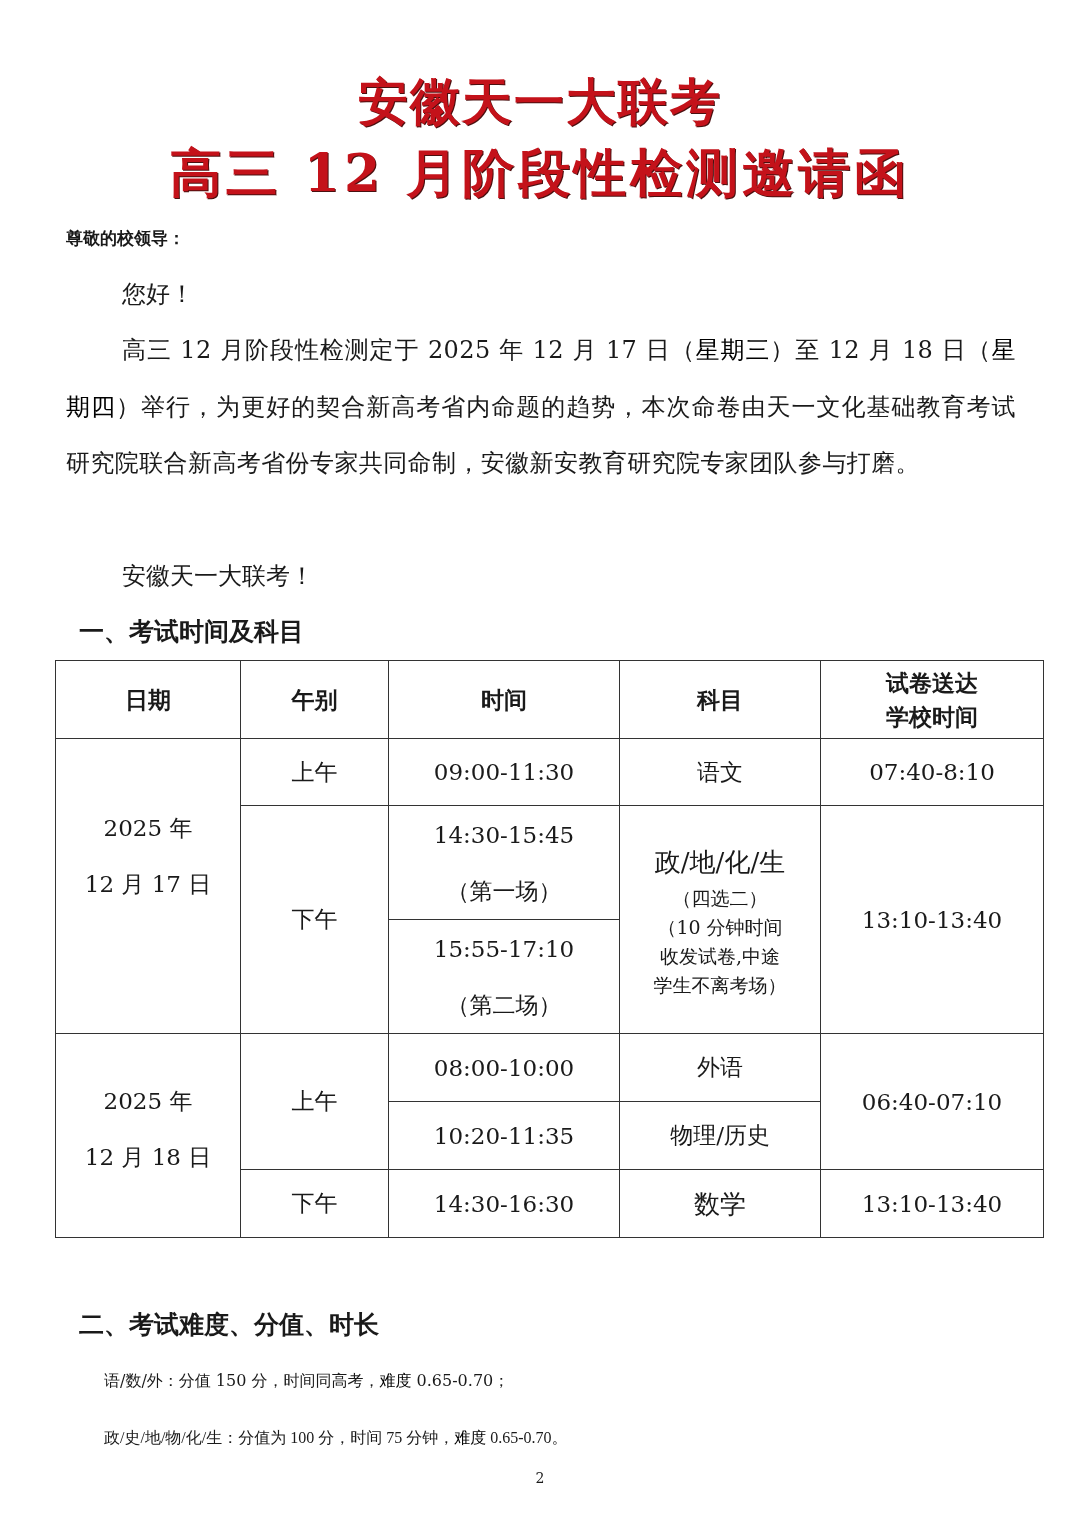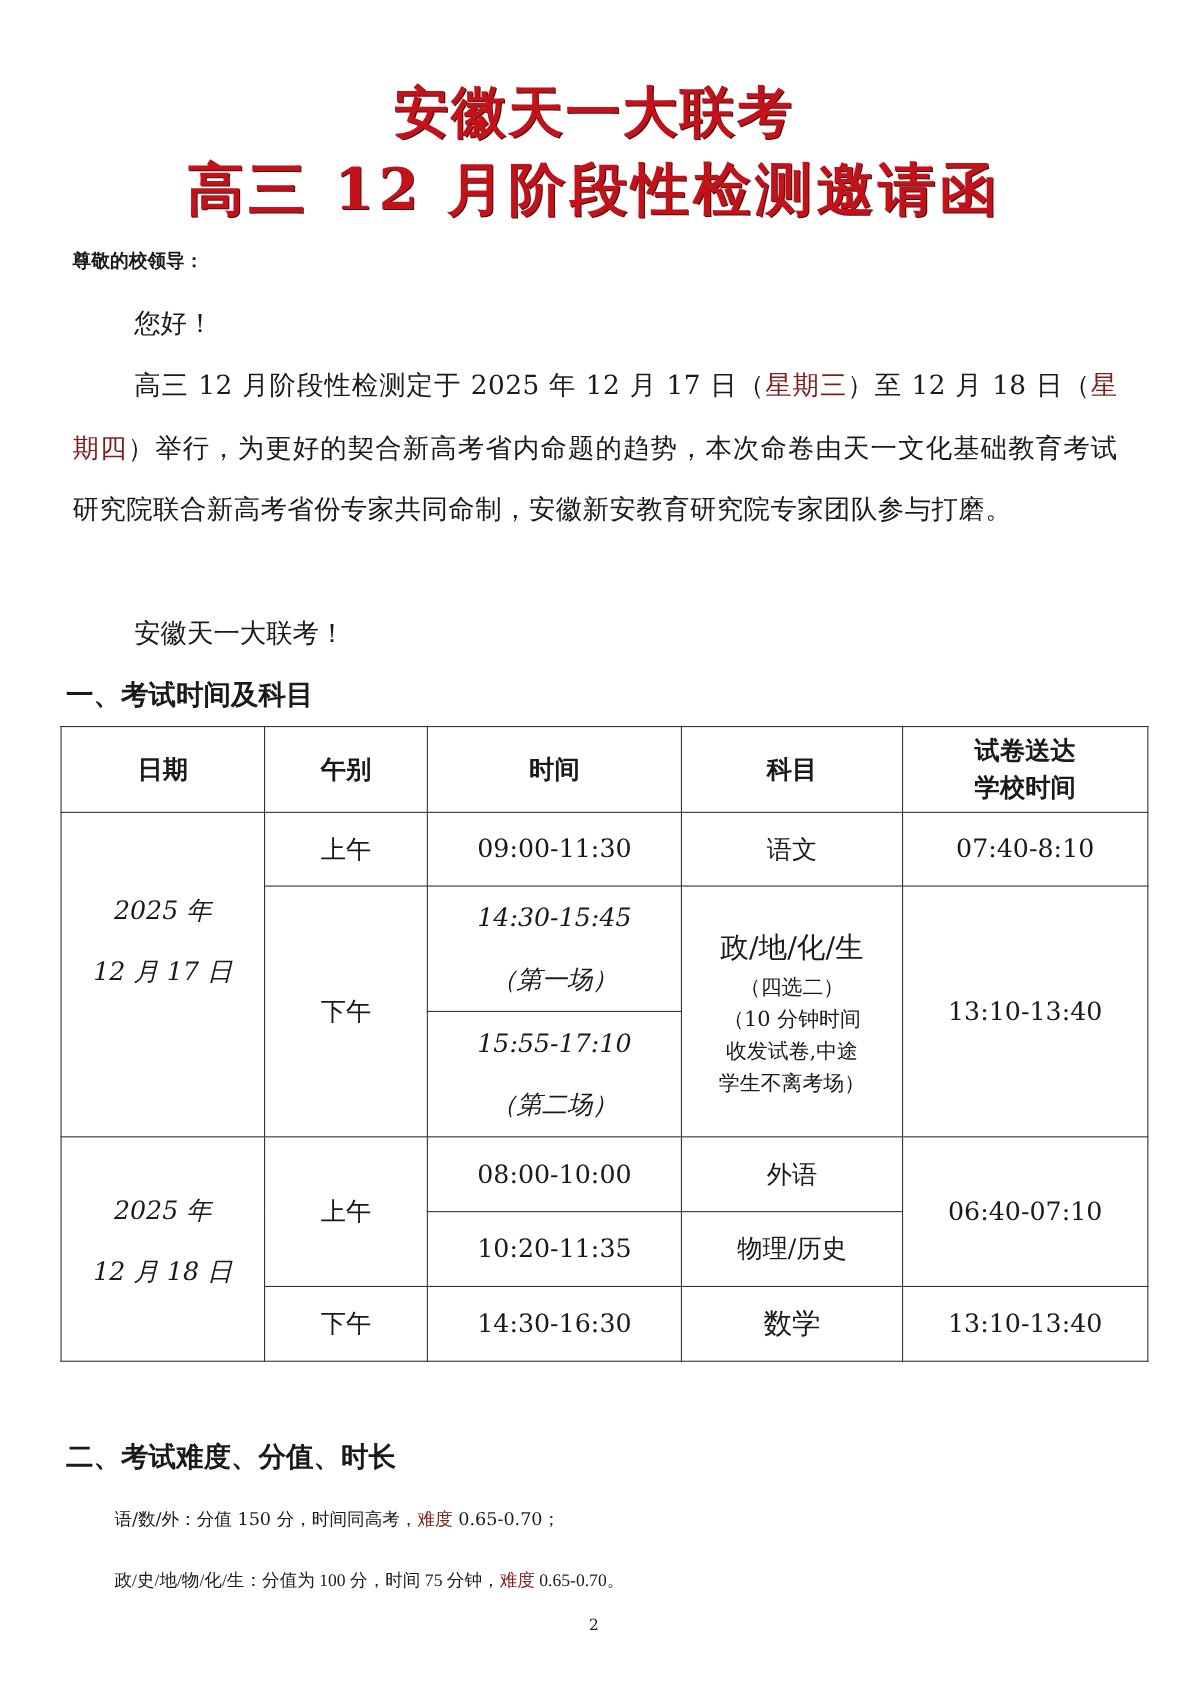--- a/index.html
+++ b/index.html
@@ -24,24 +24,24 @@
       font-family: "DejaVu Sans", "Liberation Sans", sans-serif;
     }
     .para {
       position: absolute; left: 66px; width: 950px;
       font-size: 24px; line-height: 56.5px; text-align: justify;
       text-align-last: left;
     }
     .hello { top: 266px; text-indent: 56px; }
     .body-para { top: 322px; text-indent: 56px; letter-spacing: 0.4px; }
     .invite { top: 548px; text-indent: 56px; }
-    .red { color: #7f1d1d; }
+    .red { color: #000000; }
 
     .section-title {
-      position: absolute; left: 60px;
+      position: absolute; left: 79px;
       font-size: 25px; font-weight: bold; line-height: 40px;
       font-family: "DejaVu Sans", "Liberation Sans", sans-serif;
     }
     .sec1 { top: 612px; }
     .sec2 { top: 1305px; }
 
     table.schedule {
       position: absolute; left: 55px; top: 660px; width: 988px;
       border-collapse: collapse; table-layout: fixed;
       font-size: 23px;
@@ -54,21 +54,21 @@
       font-family: "DejaVu Sans", "Liberation Sans", sans-serif;
       font-weight: bold; font-size: 23px; line-height: 34px;
     }
     .r-head { height: 78px; }
     .r1 { height: 67px; }
     .r2 { height: 114px; }
     .r3 { height: 114px; }
     .r4 { height: 68px; }
     .r5 { height: 68px; }
     .r6 { height: 68px; }
-    .stack { line-height: 56px; font-style: italic; }
+    .stack { line-height: 56px; }
     .subject-big { font-size: 26px; line-height: 44px; text-align: center; }
     .subject-note { font-size: 19px; line-height: 29px; }
 
     .detail {
       position: absolute; left: 104px; font-size: 16px; line-height: 40px;
     }
     .d1 { top: 1361px; }
     .d2 { top: 1418px; font-family: Liberation Serif, serif; }
     .page-num {
       position: absolute; top: 1468px; left: 0; width: 1080px; text-align: center;

